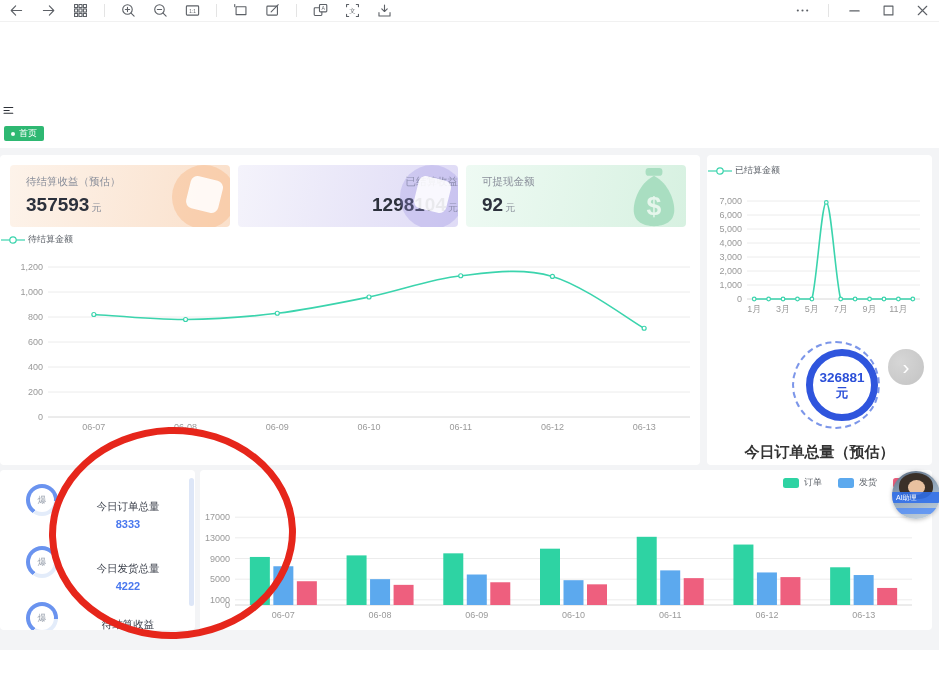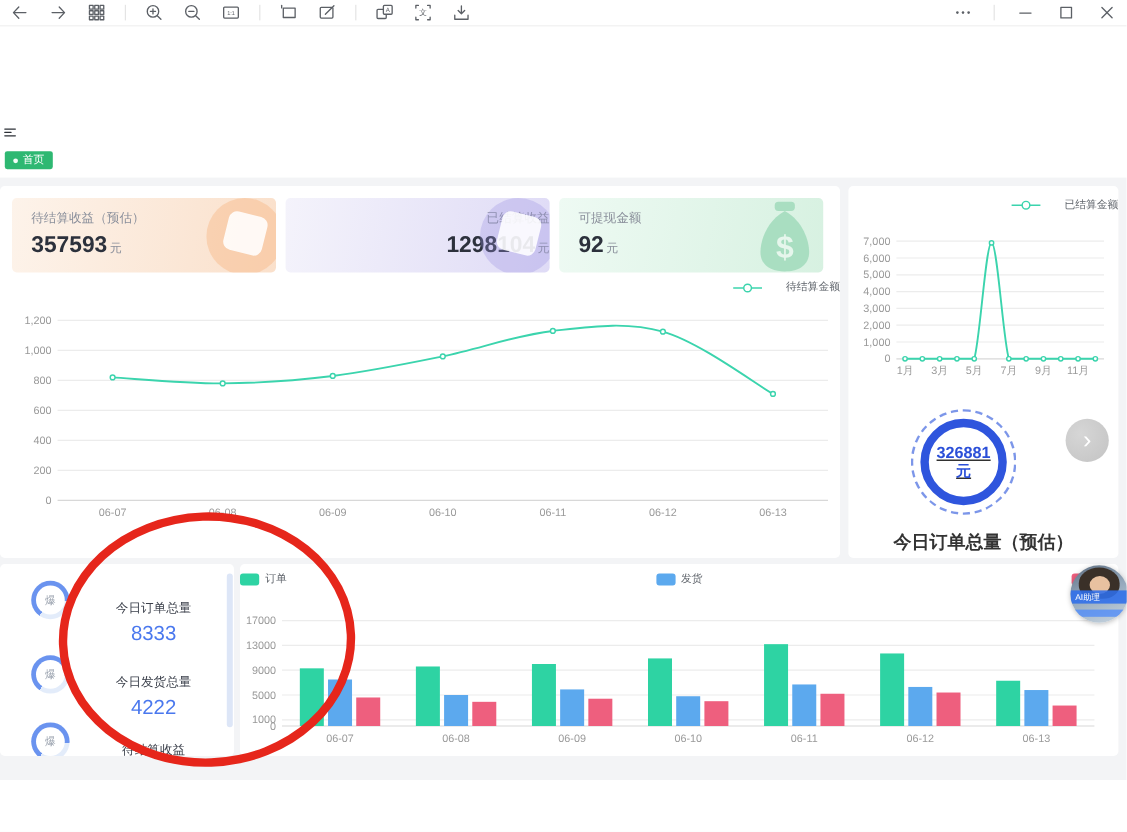--- a/index.html
+++ b/index.html
@@ -44,56 +44,56 @@
   .card-value{font-size:19px;font-weight:bold;color:#2c313c;}
   .card-unit{font-size:10px;color:#8a8f9b;margin-left:2px;}
   .card-decor-circle{position:absolute;right:-6px;top:0;width:64px;height:64px;border-radius:50%;}
   .orange .card-decor-circle{background:rgba(246,177,122,.38);}
   .purple .card-decor-circle{background:rgba(151,142,226,.30);}
   .card-decor-square{position:absolute;right:9px;top:13px;width:33px;height:33px;border-radius:7px;
                      background:rgba(255,255,255,.88);transform:rotate(14deg);}
   .card-moneybag{position:absolute;right:4px;top:1px;width:56px;height:60px;}
 
   
-  .legend-line{display:flex;align-items:center;justify-content:flex-end;gap:19px;font-size:9px;color:#5f646b;}
+  .legend-line{display:flex;align-items:center;justify-content:flex-start;gap:2px;font-size:9px;color:#5f646b;}
   #legend-main{position:absolute;left:0;top:78px;width:700px;}
   #legend-right{position:absolute;left:0;top:9px;width:225px;}
-  #legend-bars{position:absolute;left:0;top:6px;width:732px;display:flex;align-items:center;justify-content:space-between;gap:16px;}
+  #legend-bars{position:absolute;left:0;top:6px;width:732px;display:flex;align-items:center;justify-content:flex-end;gap:16px;}
   .blegend-item{display:inline-flex;align-items:center;gap:5px;font-size:9px;color:#5f646b;}
   .blegend-swatch{width:16px;height:10px;border-radius:2.5px;display:inline-block;}
 
   
   #chart-main{position:absolute;left:0;top:92px;}
   #chart-right{position:absolute;left:0;top:24px;}
   #chart-bars{position:absolute;left:0;top:20px;}
   svg text{font-family:inherit;}
 
   
-  .ring{position:absolute;left:52px;top:186px;width:88px;height:88px;border-radius:50%;
-        border:2px dashed rgba(55,95,222,.65);box-sizing:border-box;display:flex;align-items:center;justify-content:center;text-decoration:underline;}
+  .ring{position:absolute;left:85px;top:186px;width:88px;height:88px;border-radius:50%;
+        border:2px dashed rgba(55,95,222,.65);box-sizing:border-box;display:flex;align-items:center;justify-content:flex-end;}
   .ring-inner{width:72px;height:72px;border-radius:50%;border:7px solid #2f55dd;box-sizing:border-box;
               display:flex;flex-direction:column;align-items:center;justify-content:center;background:#fff;}
   .ring-value{font-size:13.5px;font-weight:bold;color:#2b4fd8;line-height:1.15;}
   .ring-unit{font-size:12.5px;font-weight:bold;color:#2b4fd8;line-height:1.15;}
   .next-btn{position:absolute;left:181px;top:194px;width:36px;height:36px;border-radius:50%;border:none;
             background:radial-gradient(circle at 35% 35%,#d6d6d6,#c3c3c3);color:#fff;font-size:21px;line-height:34px;
             text-align:center;cursor:pointer;padding:0;}
   .history-caption{position:absolute;left:0;top:288px;width:225px;text-align:center;
                    font-size:15px;font-weight:bold;color:#333;}
 
   
   .stat-row{position:absolute;left:0;width:195px;}
   .gauge{position:absolute;left:26px;top:0;width:32px;height:32px;border-radius:50%;
          background:conic-gradient(from 215deg,#6a93ef 0deg 240deg,#e3ecfa 240deg 360deg);}
   .gauge::before{content:"";position:absolute;inset:4px;border-radius:50%;background:#fff;}
   .gauge-label{position:absolute;inset:0;display:flex;align-items:center;justify-content:center;
                font-size:9px;color:#9aa2ae;z-index:1;}
   .stat-texts{position:absolute;left:68px;top:16px;width:120px;text-align:center;}
   .stat-label{font-size:10.5px;color:#3a3f4a;}
-  .stat-value{margin-top:4px;font-size:17px;font-weight:normal;}
+  .stat-value{margin-top:4px;font-size:11px;font-weight:bold;}
   .stats-scrollbar{position:absolute;left:189px;top:8px;width:5px;height:128px;border-radius:3px;background:#dde6f7;cursor:pointer;}
 
   
   .ai-avatar{position:absolute;left:892px;top:471px;width:48px;height:48px;border-radius:50%;overflow:hidden;
              background:linear-gradient(160deg,#5d6d80 0%,#93a7bb 45%,#c9d6e1 100%);
              box-shadow:0 1px 4px rgba(0,0,0,.25);z-index:40;cursor:pointer;}
   .ai-hair{position:absolute;left:7px;top:2px;width:34px;height:26px;border-radius:50% 50% 42% 42%;background:#3a3028;}
   .ai-face{position:absolute;left:16px;top:9px;width:17px;height:15px;border-radius:50%;background:#e8c1a0;}
   .ai-ribbon{position:absolute;left:0;top:21px;right:0;height:11px;background:rgba(47,110,235,.88);
              color:#fff;font-size:7px;display:flex;align-items:center;padding-left:4px;}

